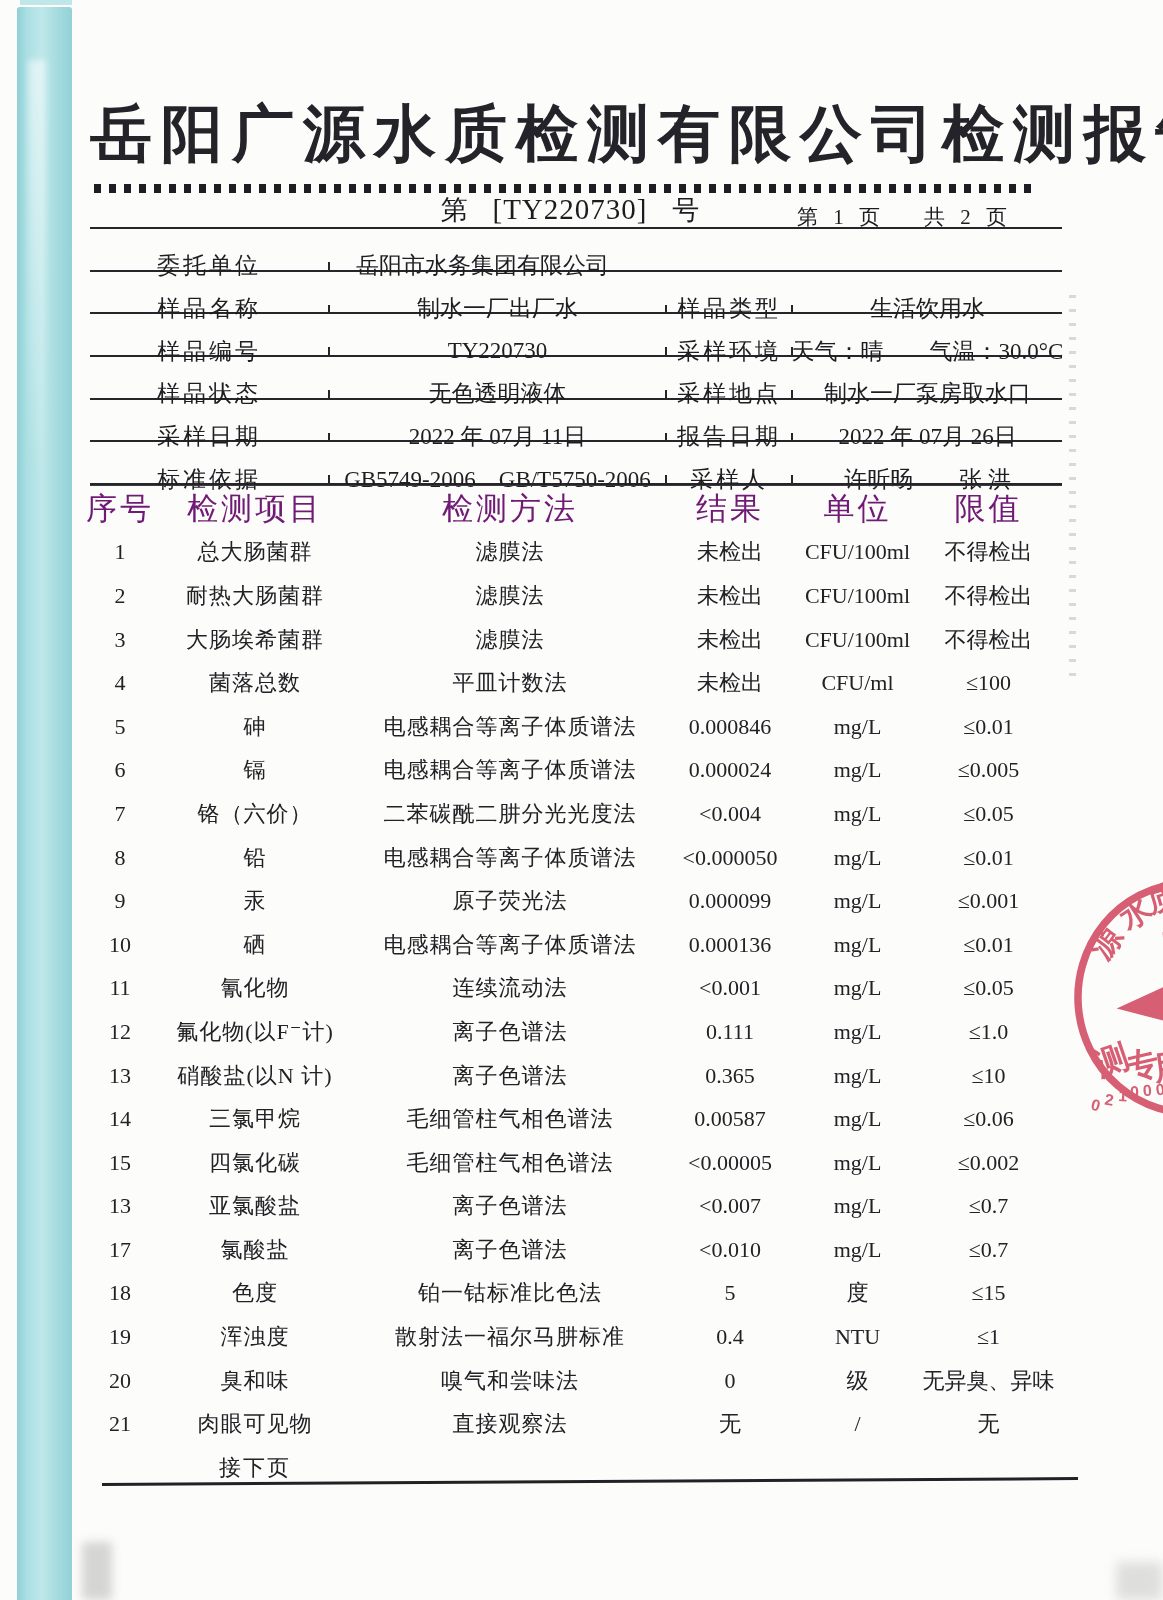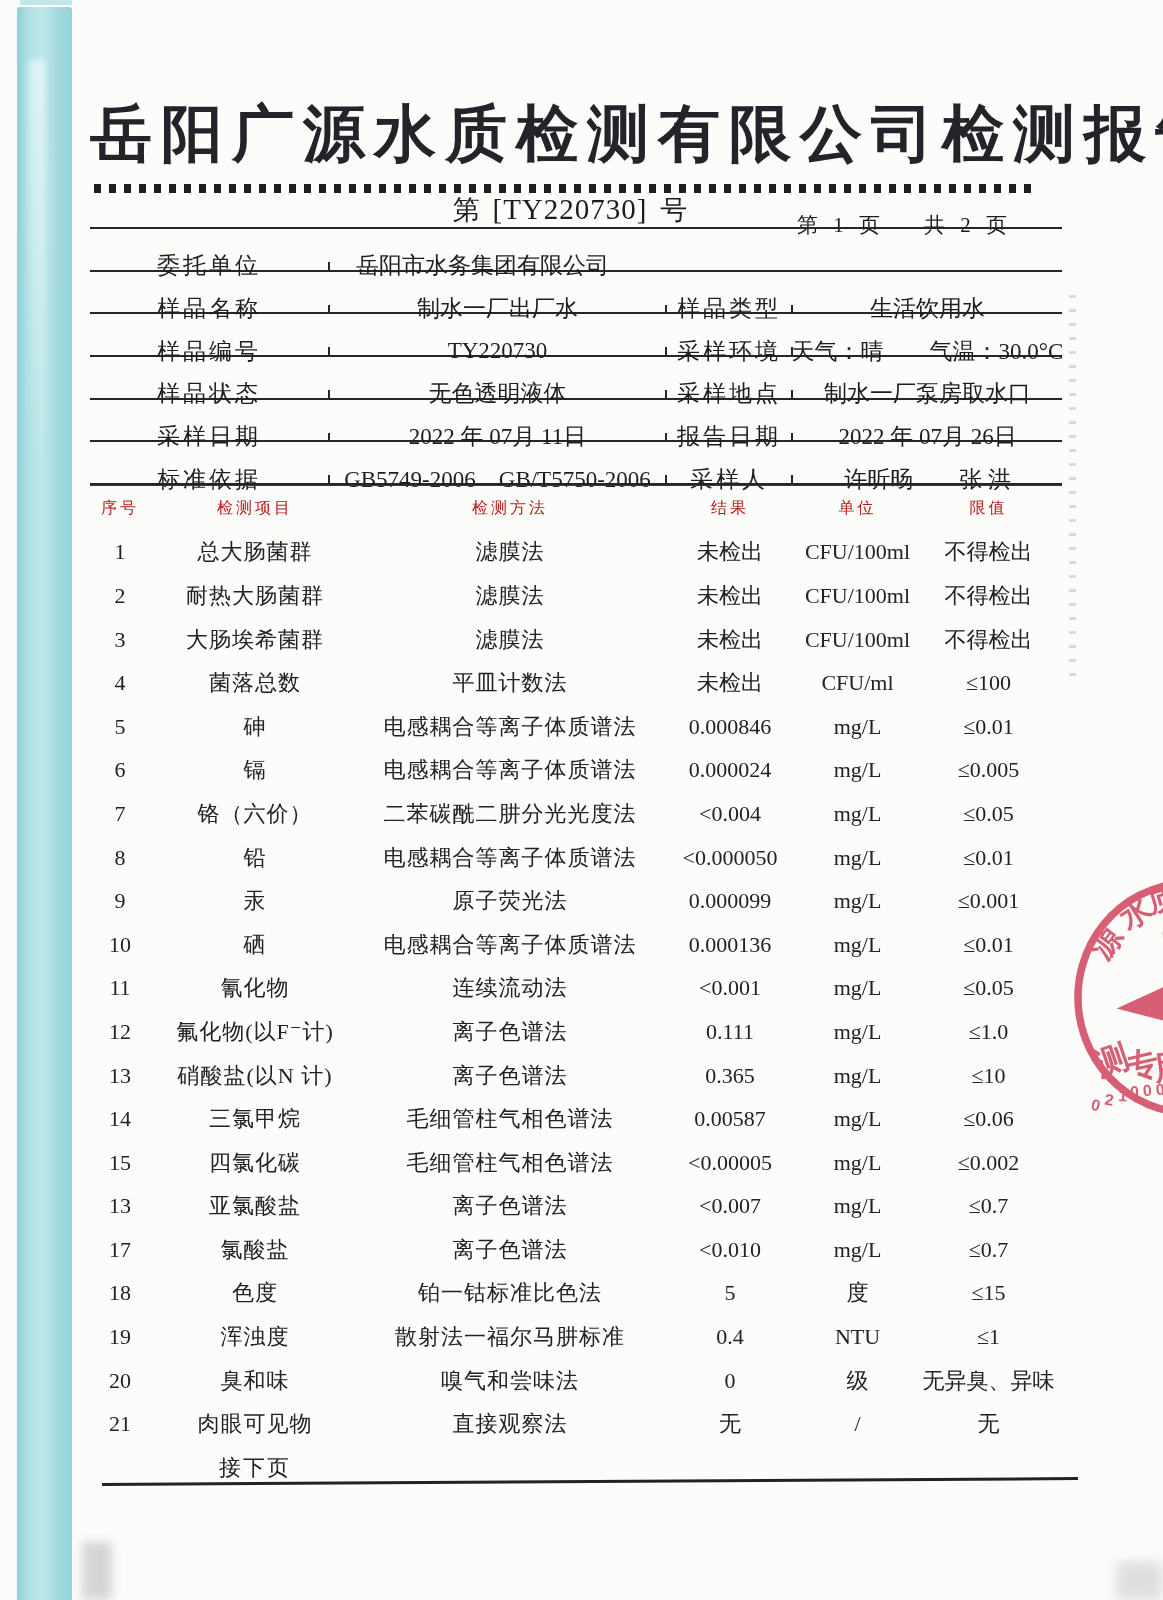--- a/index.html
+++ b/index.html
@@ -41,22 +41,22 @@
   
   .dotted-rule{
     position:absolute;left:94px;top:184px;width:944px;height:9px;
     background:repeating-linear-gradient(90deg,#1d1d22 0 7px,transparent 7px 15px);
   }
   
   .doc-number{
     position:absolute;left:420px;top:192px;width:300px;height:34px;
     font-size:27px;text-align:center;white-space:nowrap;color:#1b1b20;
   }
-  .doc-number .num{font-size:29px;letter-spacing:1px;margin:0 6px;}
-  .page-ind{position:absolute;top:211px;font-size:21px;letter-spacing:5px;color:#1b1b20;white-space:nowrap;text-align:center;}
+  .doc-number .num{font-size:29px;letter-spacing:1px;margin:0 18px;}
+  .page-ind{position:absolute;top:203px;font-size:21px;letter-spacing:5px;color:#1b1b20;white-space:nowrap;text-align:center;}
   .page-cur{left:797px;}
   .page-total{left:924px;}
   
   .info-table{
     position:absolute;left:90px;top:227px;width:972px;
     display:grid;
     grid-template-columns:240px 337px 126px 269px;
     grid-template-rows:repeat(6,42.7px);
     border-top:2px solid #26262a;
   }
@@ -71,21 +71,21 @@
   .dbl-line{position:absolute;left:90px;top:485px;width:972px;height:1px;background:#3a3a3e;}
   
   .results{
     position:absolute;left:90px;top:487px;width:972px;
     display:grid;
     grid-template-columns:60px 210px 300px 140px 115px 147px;
     grid-auto-rows:43.6px;
   }
   .results .hcell{
     display:flex;align-items:center;justify-content:center;
-    font-size:16px;letter-spacing:3px;color:#b91c1c;white-space:nowrap;
+    font-size:31px;letter-spacing:3px;color:#701a75;white-space:nowrap;
   }
   .results .cell{
     display:flex;align-items:center;justify-content:center;
     font-size:22px;color:#212126;white-space:nowrap;
   }
   .results .item{letter-spacing:1px;}
   .results .method{letter-spacing:1px;}
   .results .footer-cell{grid-column:2;justify-content:center;font-size:22px;letter-spacing:2px;}
   .bottom-rule{
     position:absolute;left:102px;top:1480px;width:976px;height:3px;background:#222226;

